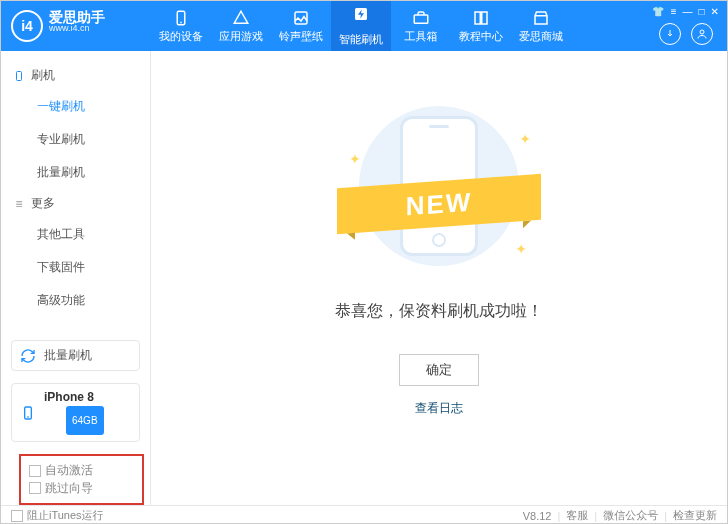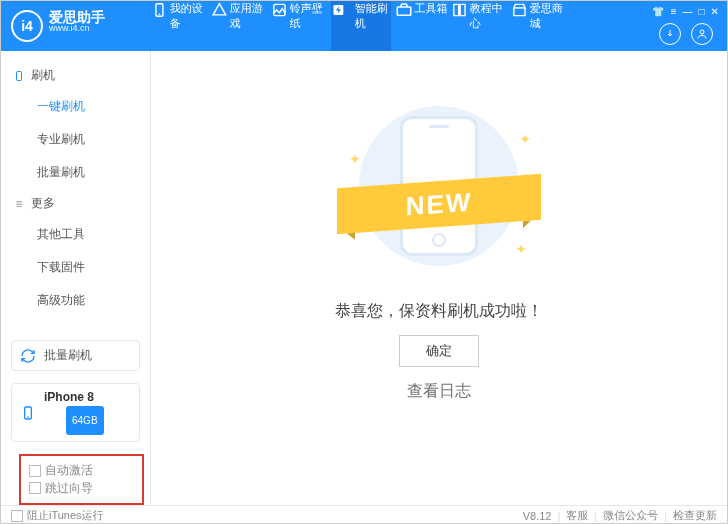--- a/index.html
+++ b/index.html
@@ -6,21 +6,21 @@
   body { font-family: "Microsoft YaHei", Arial, sans-serif; width: 728px; height: 524px; overflow: hidden; background: #fff; font-size: 12px; color: #333; border: 1px solid #ccc; }
   
   
   .header { height: 50px; background: #1f8fff; display: flex; align-items: center; position: relative; }
   .logo-area { display: flex; padding-left: 10px; width: 150px; }
   .logo-circle { width: 32px; height: 32px; border: 2px solid #fff; border-radius: 50%; display: flex; align-items: center; justify-content: center; color: #fff; font-size: 14px; font-weight: bold; }
   .logo-text { color: #fff; margin-left: 6px; }
   .logo-text .title { font-size: 14px; font-weight: bold; line-height: 1; }
   .logo-text .sub { font-size: 9px; opacity: .9; line-height: 1; }
   .nav { display: flex; flex: 1; height: 100%; }
-  .nav-item { width: 60px; display: flex; flex-direction: row; justify-content: center; color: #fff; cursor: pointer; font-size: 11px; gap: 2px; }
+  .nav-item { width: 60px; display: flex; flex-direction: column; align-items: center; justify-content: center; color: #fff; cursor: pointer; font-size: 11px; gap: 2px; }
   .nav-item.active { background: #1677e5; gap: 9px; }
   .nav-item svg, .nav-item .icon-slot { width: 18px; height: 18px; }
   .header-right { position: absolute; right: 8px; top: 5px; display: flex; gap: 6px; color: #fff; font-size: 10px; align-items: center; }
   .header-right span { cursor: pointer; }
   .header-circles { position: absolute; right: 14px; top: 22px; display: flex; gap: 10px; }
   .header-circles span { width: 22px; height: 22px; border: 1.5px solid #fff; border-radius: 50%; display: flex; align-items: center; justify-content: center; color: #fff; cursor: pointer; }
 
   
   .body { display: flex; height: 454px; }
   .sidebar { width: 150px; border-right: 1px solid #e6e6e6; display: flex; flex-direction: column; }
@@ -47,22 +47,22 @@
   .illus-phone::before { content:""; position:absolute; top:6px; left:50%; transform:translateX(-50%); width:20px; height:3px; background:#dbe8f6; border-radius:3px; }
   .illus-phone::after { content:""; position:absolute; bottom:6px; left:50%; transform:translateX(-50%); width:10px; height:10px; border:2px solid #dbe8f6; border-radius:50%; }
   .illus-ribbon { position:absolute; left: -2px; top: 80px; width: 204px; height: 46px; background: #ffcb3d; transform: skewY(-4deg); display:flex; align-items:center; justify-content:center; color:#fff; font-weight:bold; font-size:26px; letter-spacing:2px; }
   .illus-ribbon::before, .illus-ribbon::after { content:""; position:absolute; bottom:-7px; width:0; height:0; border-top:7px solid #caa02f; }
   .illus-ribbon::before { left:10px; border-left:8px solid transparent; }
   .illus-ribbon::after { right:10px; border-right:8px solid transparent; }
   .sparkle { position:absolute; color:#ffd966; font-size:14px; }
   .s1{ left:10px; top:50px;} .s2{ right:8px; top:30px;} .s3{ left:14px; top:120px;} .s4{ right:12px; top:140px;}
 
   .message { font-size: 16px; color: #444; margin-top: 30px; }
-  .ok-btn { margin-top: 13px; padding: 6px 26px; border: 1px solid #ccc; background: #fff; cursor: pointer; font-size: 13px; color:#444; }
-  .log-link { margin-top: 14px; font-size: 16px; color: #737373; cursor: pointer; }
+  .ok-btn { margin-top: 32px; padding: 6px 26px; border: 1px solid #ccc; background: #fff; cursor: pointer; font-size: 13px; color:#444; }
+  .log-link { margin-top: 14px; font-size: 12px; color: #0c4a6e; cursor: pointer; }
 
   
   .footer { height: 20px; border-top: 1px solid #e6e6e6; display: flex; align-items: center; justify-content: space-between; padding: 0 10px; color: #888; font-size: 11px; }
   .footer .left { display:flex; align-items:center; gap:4px; cursor:pointer; }
   .footer .right { display:flex; gap:6px; align-items:center; }
   .sep { color: #ddd; }
 </style>
 </head>
 <body>
 

